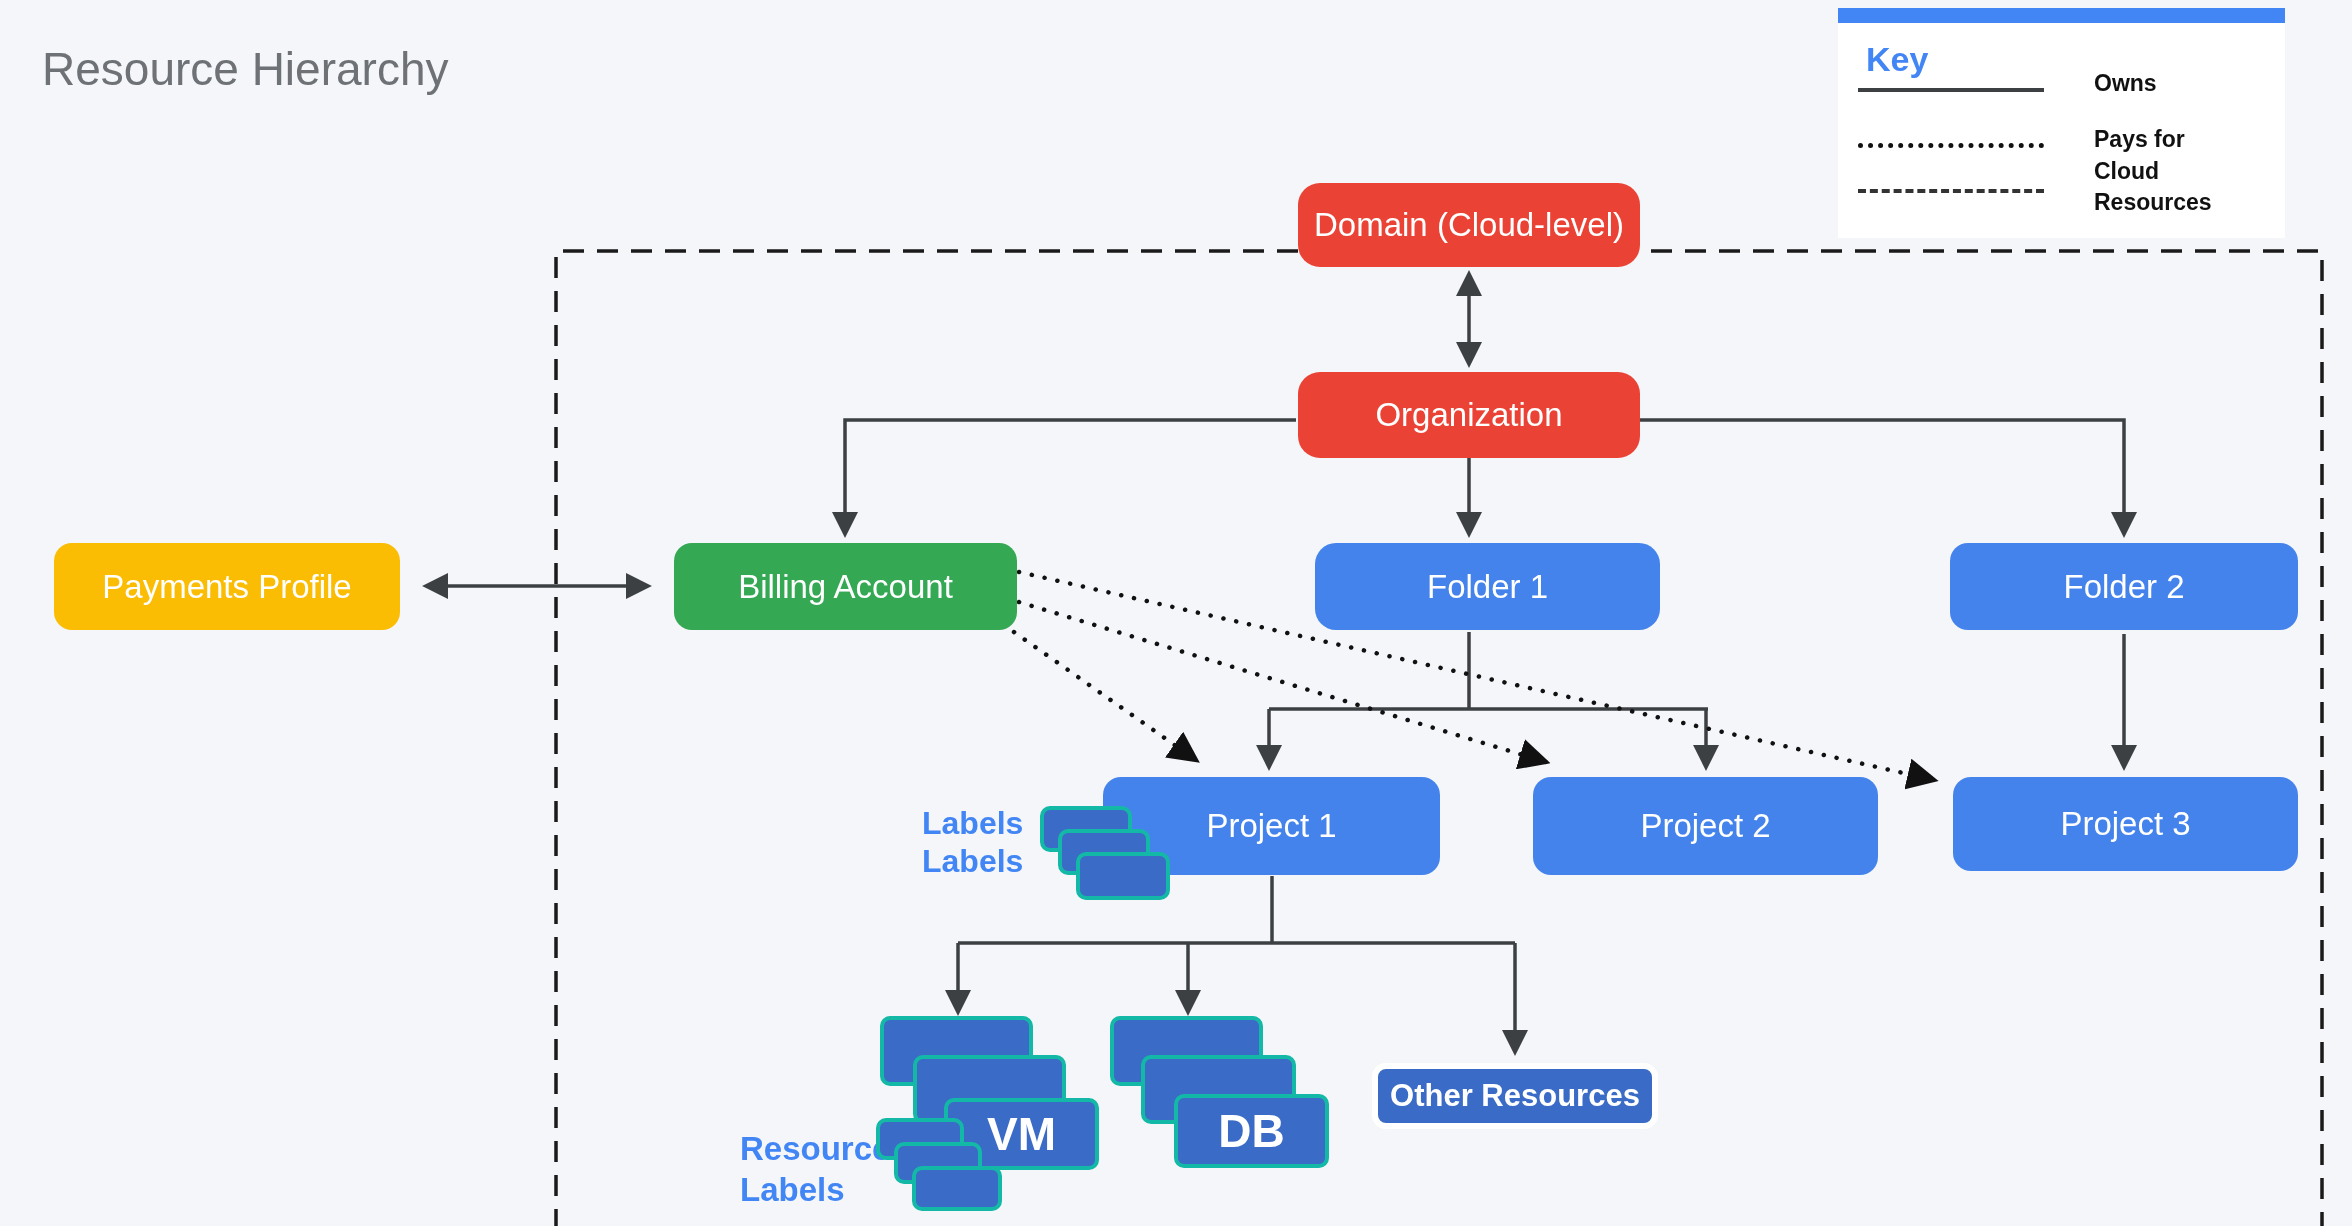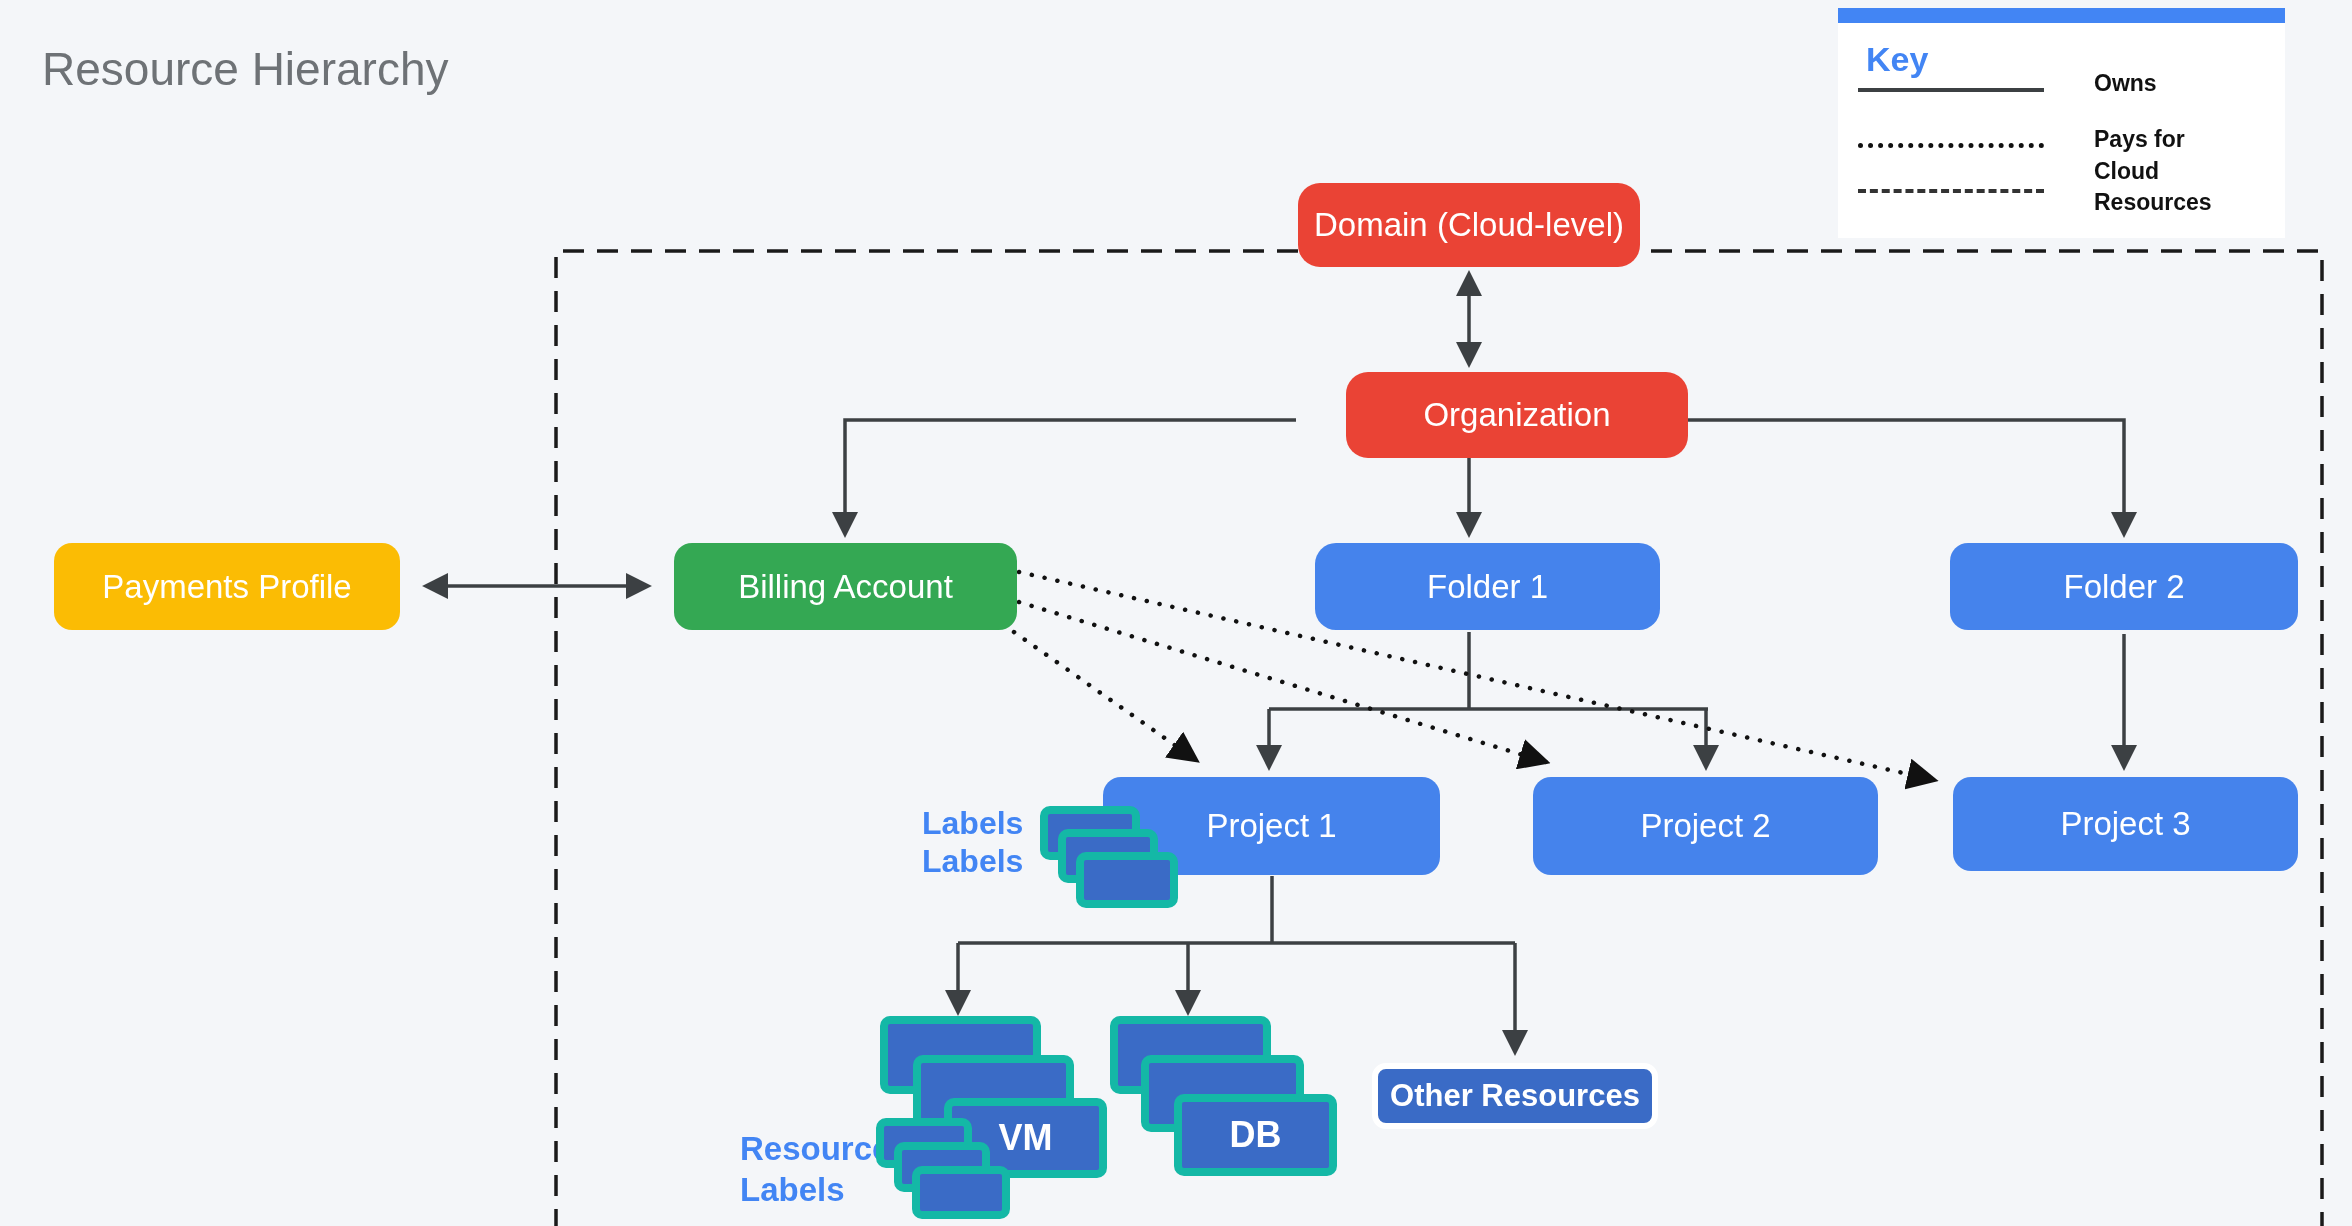--- a/index.html
+++ b/index.html
@@ -36,23 +36,23 @@
   .legend-line.solid{top:80px;border-top:4px solid #3C4043;}
   .legend-line.dotted{top:135px;border-top:5px dotted #111111;}
   .legend-line.dashed{top:181px;border-top:4px dashed #333333;}
   .legend-label{position:absolute;left:256px;font-size:23px;font-weight:bold;color:#111111;width:170px;line-height:31px;}
   .legend-label.l0{top:60px;}
   .legend-label.l1{top:116px;}
   .legend-label.l2{top:148px;}
   
   .card{
     position:absolute;z-index:4;background:#3A6BC6;
-    border:8px solid #14b8a6;border-radius:10px;
+    border:4px solid #14b8a6;border-radius:10px;
     display:flex;align-items:center;justify-content:center;
-    color:#ffffff;font-weight:bold;font-size:36px;
+    color:#ffffff;font-weight:bold;font-size:46px;
   }
   .annot{
     position:absolute;z-index:5;color:#4285F4;font-weight:bold;
     font-size:32px;line-height:38px;
   }
   .or-box{
     position:absolute;z-index:4;background:#3A6BC6;
     border:6px solid #ffffff;border-radius:14px;
     display:flex;align-items:center;justify-content:center;
     color:#ffffff;font-weight:bold;font-size:31px;
@@ -108,21 +108,21 @@
     <div class="legend-line solid"></div>
     <div class="legend-line dotted"></div>
     <div class="legend-line dashed"></div>
     <div class="legend-label l0">Owns</div>
     <div class="legend-label l1">Pays for</div>
     <div class="legend-label l2">Cloud Resources</div>
   </div>
 
   <div class="node red" style="left:1298px;top:183px;width:342px;height:84px;border-radius:22px;">Domain (Cloud-level)</div>
 
-  <div class="node red" style="left:1298px;top:372px;width:342px;height:86px;border-radius:22px;margin-left:48px;">Organization</div>
+  <div class="node red" style="left:1298px;top:372px;width:342px;height:86px;border-radius:22px;">Organization</div>
 
   <div class="node yellow" style="left:54px;top:543px;width:346px;height:87px;">Payments Profile</div>
 
   <div class="node green" style="left:674px;top:543px;width:343px;height:87px;">Billing Account</div>
 
   <div class="node blue" style="left:1315px;top:543px;width:345px;height:87px;border-radius:21px;">Folder 1</div>
 
   <div class="node blue" style="left:1950px;top:543px;width:348px;height:87px;">Folder 2</div>
 
   <div class="node blue" style="left:1103px;top:777px;width:337px;height:98px;">Project 1</div>

